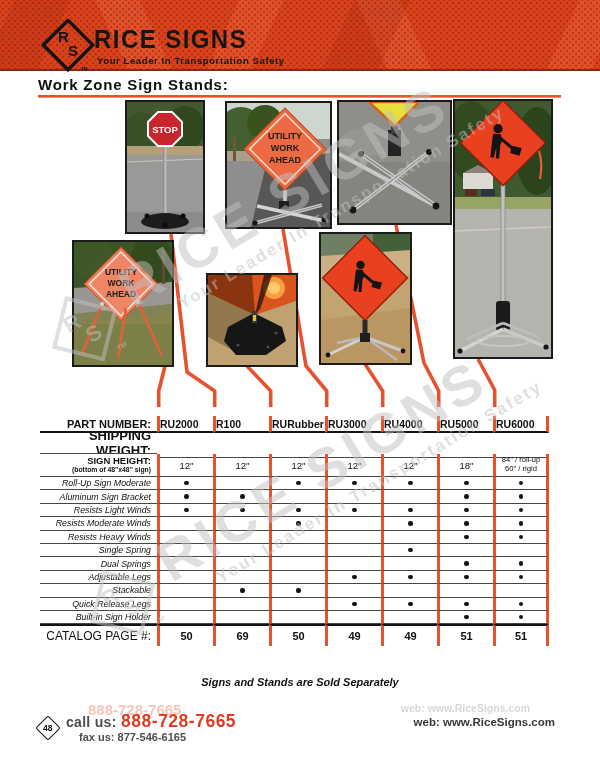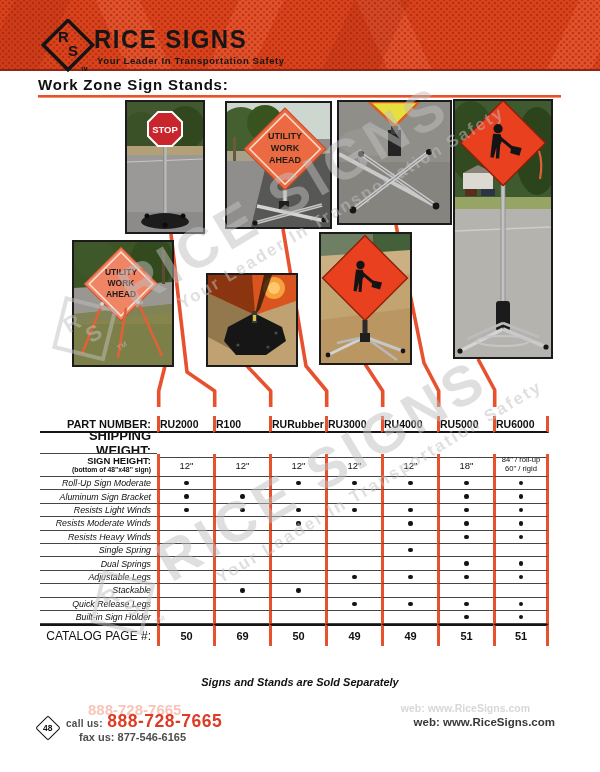--- a/index.html
+++ b/index.html
@@ -71,21 +71,21 @@
   .note{position:absolute;left:0;top:676px;width:600px;text-align:center;
         font-size:11px;font-weight:bold;font-style:italic;color:#101010;z-index:3;}
   .ghost-phone{position:absolute;left:88px;top:701px;font-size:15px;font-weight:bold;
         color:rgba(235,100,68,.38);filter:blur(.6px);z-index:3;}
   .ghost-web{position:absolute;right:70px;top:702px;font-size:10.5px;font-weight:bold;
         color:rgba(130,130,130,.32);filter:blur(.6px);z-index:3;}
   .badge{position:absolute;left:39px;top:719px;width:16px;height:16px;border:1.7px solid #111;
         border-radius:2px;transform:rotate(45deg);display:flex;align-items:center;justify-content:center;z-index:3;}
   .badge span{transform:rotate(-45deg);font-size:8.5px;font-weight:bold;color:#111;}
   .call-line{position:absolute;left:66px;top:711px;z-index:3;white-space:nowrap;}
-  .call-label{font-size:10px;font-weight:bold;color:#4d4d4d;letter-spacing:.3px;}
+  .call-label{font-size:14px;font-weight:bold;color:#4d4d4d;letter-spacing:.3px;}
   .phone{font-size:17.5px;font-weight:bold;color:var(--phone,#DE3B25);letter-spacing:.5px;}
   .fax-line{position:absolute;left:79px;top:731px;font-size:11px;font-weight:bold;color:#4d4d4d;z-index:3;}
   .webmail{position:absolute;right:45px;top:715px;text-align:right;font-size:11.5px;font-weight:bold;
         color:#383838;line-height:14.5px;z-index:3;}
 </style>
 </head>
 <body>
 
 <svg width="0" height="0" style="position:absolute">
   <defs>

